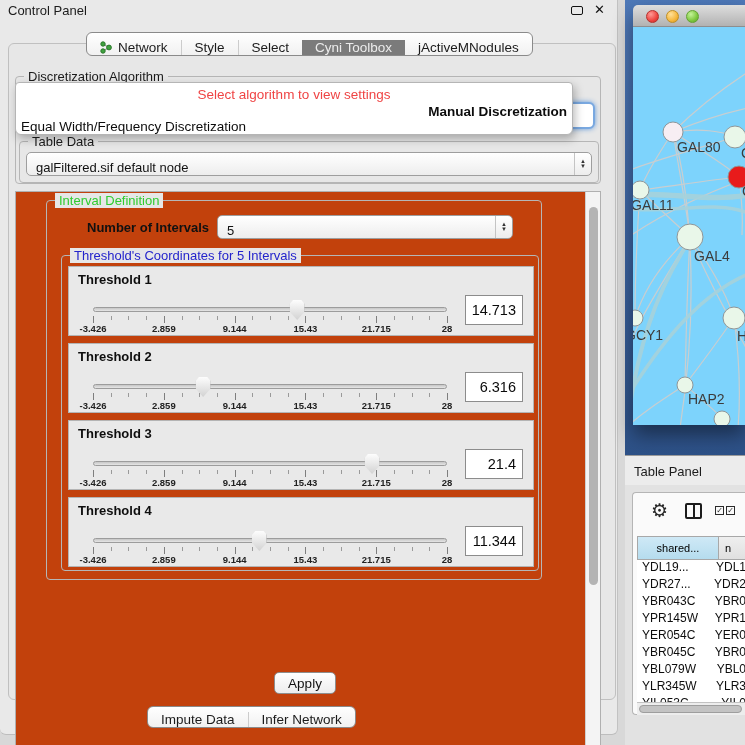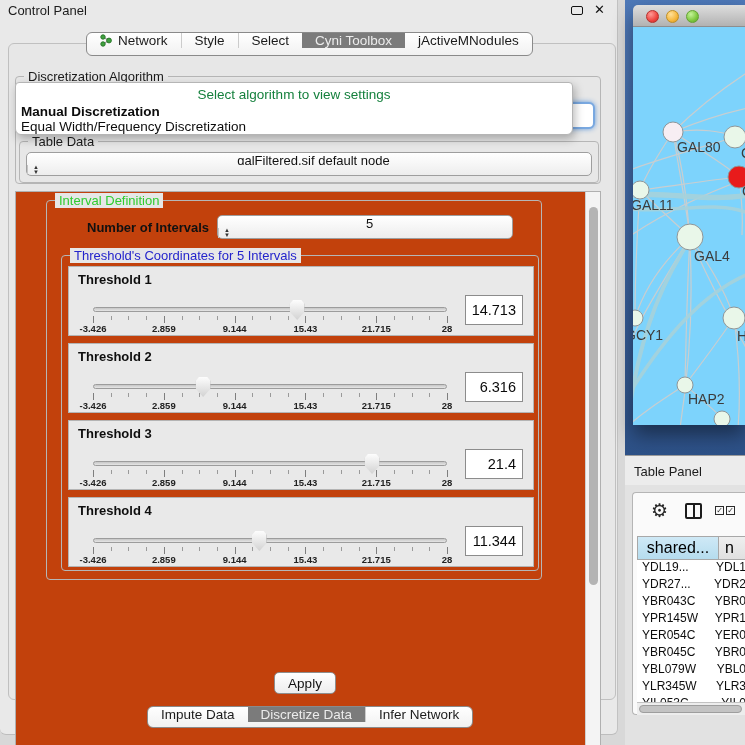--- a/index.html
+++ b/index.html
@@ -9,53 +9,53 @@
 
   
   #control-panel { left:0; top:0; width:618px; height:735px; background:#e9e9e9;
     border-right:1px solid #c2c2c2; border-bottom:1px solid #bdbdbd; border-radius:0 0 6px 6px; }
   #cp-titlebar { left:0; top:0; width:100%; height:20px; }
   #cp-title { left:8px; top:3px; font-size:13px; color:#1c1c1c; }
   #cp-float { right:34px; top:6px; width:12px; height:9px; border:1.6px solid #111; border-radius:2px; cursor:pointer; }
   #cp-close { right:12px; top:2px; font-size:13px; font-weight:bold; color:#111; cursor:pointer; }
 
   
-  .tabstrip { display:inline-flex; align-items:flex-start; background:linear-gradient(#ffffff,#f1f1f1);
+  .tabstrip { display:inline-flex; align-items:flex-end; background:linear-gradient(#ffffff,#f1f1f1);
     border:1px solid #8a8a8a; border-radius:6px; overflow:hidden; font-size:13.5px; color:#1b1b1b; }
   .tabstrip .tab { display:flex; align-items:center; padding:0 13px; cursor:pointer; white-space:nowrap; }
   .tabstrip .tab.sep { border-left:1px solid #cccccc; }
   .tabstrip .tab.active { background:#7b7b7b; color:#ececec; }
   #top-tabs { left:86px; top:32px; height:24px; z-index:30; }
   #bottom-tabs { left:147px; top:706px; height:22px; z-index:5; }
   .netic { margin-right:6px; }
 
   
   #main-panel { left:8px; top:43px; width:608px; height:657px; background:#e7e7e7;
     border:1px solid #c0c0c0; border-radius:6px; }
 
   .group { position:absolute; border:1px solid #b6b6b6; border-radius:4px; }
   .gtitle { position:absolute; top:-8px; left:8px; background:#e7e7e7; padding:0 4px; font-size:13px; color:#1b1b1b; line-height:15px; }
   .gtitle.green { color:#2fcc2f; }
   .gtitle.blue { color:#2424cc; }
 
-  .combo { position:absolute; display:flex; align-items:center; background:linear-gradient(#ffffff,#ededed);
-    border:1px solid #9e9e9e; border-radius:5px; font-size:13px; color:#111; cursor:pointer;flex-direction:column; }
+  .combo { position:absolute; display:flex; align-items:flex-end; background:linear-gradient(#ffffff,#ededed);
+    border:1px solid #9e9e9e; border-radius:5px; font-size:13px; color:#111; cursor:pointer; }
   .combo .cval { padding-left:9px; flex:1; white-space:nowrap; overflow:hidden; }
   .combo .arrows { width:17px; align-self:stretch; border-left:1px solid #c4c4c4; display:flex; flex-direction:column;
     align-items:center; justify-content:center; font-size:6px; line-height:5px; color:#333; }
 
   
   #algo-group { left:6px; top:32px; width:586px; height:108px; }
   #algo-combo-fragment { left:550px; top:58px; width:36px; height:27px; background:#fff;
     border:2px solid #79a8e0; border-radius:6px; box-shadow:0 0 5px rgba(90,150,220,.95); z-index:8; }
   #algo-popup { left:6px; top:38px; width:558px; height:53px; background:#fff; border:1px solid #b5b5b5;
     border-radius:4px 4px 6px 6px; box-shadow:2px 4px 10px rgba(0,0,0,.28); z-index:20; font-size:13.5px; }
-  #algo-popup .prompt { position:absolute; left:0; right:0; top:4px; text-align:center; color:#15803d; }
+  #algo-popup .prompt { position:absolute; left:0; right:0; top:4px; text-align:center; color:#ef4444; }
   #algo-popup .opt { position:absolute; left:5px; right:5px; height:15px; color:#0c0c0c; cursor:pointer; }
-  #algo-popup .opt.o1 { top:21px; font-weight:bold; }
+  #algo-popup .opt.o1 { top:21px; font-weight:bold;text-align:right; }
   #algo-popup .opt.o2 { top:36px; }
 
   
   #tabledata-group { left:10px; top:97px; width:580px; height:42px; }
   #tabledata-combo { left:6px; top:10px; width:566px; height:24px; }
 
   
   #scrollpane { left:6px; top:147px; width:586px; height:556px; background:#c2410c; border:1px solid #b0b0b0; }
   #sp-vscroll { right:0; top:0; width:15px; height:100%; background:#f4f4f4; border-left:1px solid #cfcfcf; }
   #sp-vthumb { left:3px; top:15px; width:9px; height:378px; background:#b4b4b4; border-radius:5px; cursor:pointer; }
@@ -106,21 +106,21 @@
   #table-panel-title { left:9px; top:8px; font-size:13px; color:#1c1c1c; }
   #table-panel-body { left:625px; top:485px; width:120px; height:260px; background:#e2e2e2; }
   #tp-inner { left:7px; top:7px; width:113px; height:223px; background:#fafafa; border:1px solid #b5b5b5; border-right:none; border-radius:4px 0 0 4px; }
   #gear-icon { left:18px; top:6px; font-size:19px; color:#262626; font-family:"DejaVu Sans",sans-serif; cursor:pointer; }
   #col-icon { left:52px; top:10px; width:17px; height:16px; border:2px solid #1c1c1c; border-radius:2px; cursor:pointer; }
   #col-icon::after { content:""; position:absolute; left:5.5px; top:0; width:2px; height:12px; background:#1c1c1c; }
   .chk { position:absolute; top:13px; width:9px; height:9px; border:1.4px solid #2a2a2a; font-size:8px; line-height:7px; color:#2a2a2a; text-align:center; cursor:pointer; }
   #chk1 { left:82px; } #chk2 { left:93px; }
 
   #tp-table { left:4px; top:43px; width:109px; height:178px; }
-  .hrow { display:flex; height:24px; font-size:16px; }
+  .hrow { display:flex; height:24px; font-size:11px; }
   .hcell { border:1px solid #a8a8a8; display:flex; align-items:center; }
   .hcell.c1 { width:82px; background:linear-gradient(#cfe9f6,#b5dcee); justify-content:center; }
   .hcell.c2 { flex:1; background:linear-gradient(#efefef,#e0e0e0); border-left:none; padding-left:6px; }
   #tp-rows { position:absolute; left:0; top:24px; width:109px; height:142px; overflow:hidden; background:#fff; }
   .trow { display:flex; height:17px; font-size:12px; color:#0d0d0d; cursor:pointer; }
   .trow .c1 { width:82px; padding-left:5px; }
   .trow .c2 { flex:1; padding-left:7px; }
   #tp-hscroll { position:absolute; left:0; top:166px; width:109px; height:13px; background:#ededed; border-top:1px solid #c2c2c2; }
   #tp-hthumb { position:absolute; left:2px; top:2px; width:103px; height:8px; background:#c3c3c3; border:1px solid #9e9e9e; border-radius:4px; cursor:pointer; }
 </style>
@@ -357,23 +357,20 @@
         <div class="abs" id="sp-vthumb"></div>
       </div>
     </div>
 
     <div class="abs" id="apply-btn">Apply</div>
   </div>
 
   <div class="abs tabstrip" id="bottom-tabs">
     <div class="tab">
         <span>Impute Data</span>
-      </div>
-    <div class="tab active">
-        <span>Discretize Data</span>
       </div>
     <div class="tab sep">
         <span>Infer Network</span>
       </div>
   </div>
 </div>
 
 <div class="abs" id="net-desktop"></div>
 <div class="abs" id="net-window">
   <div class="abs" id="net-titlebar">

